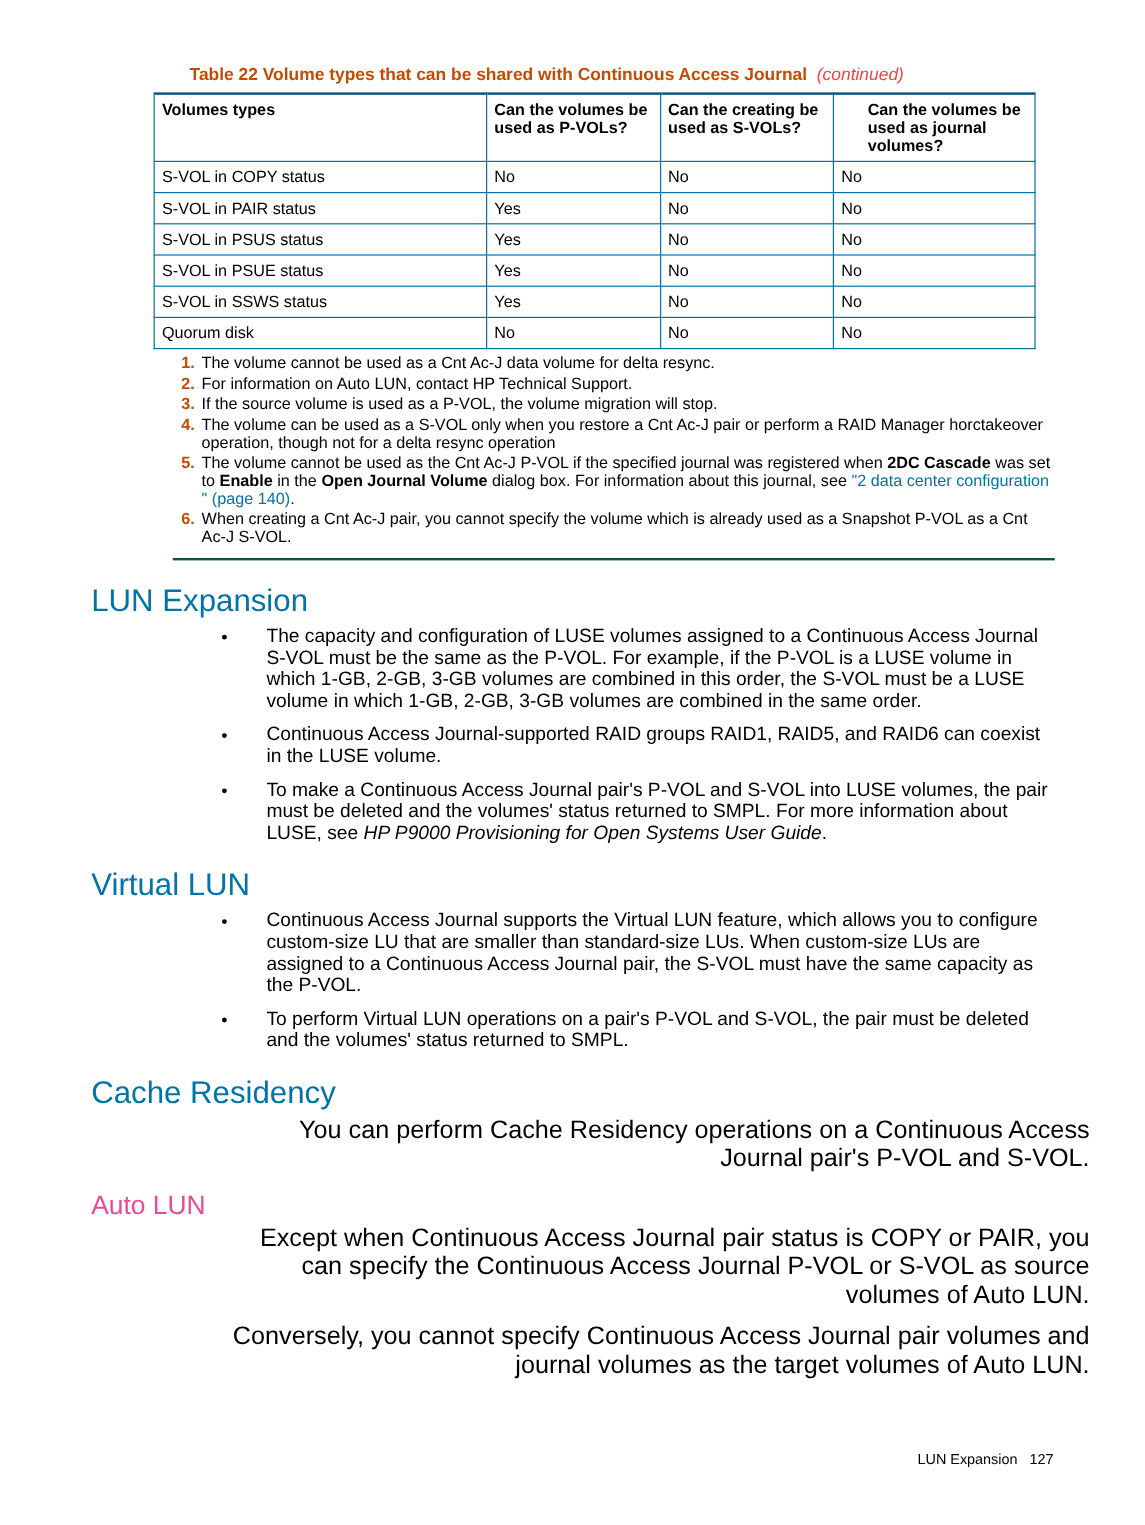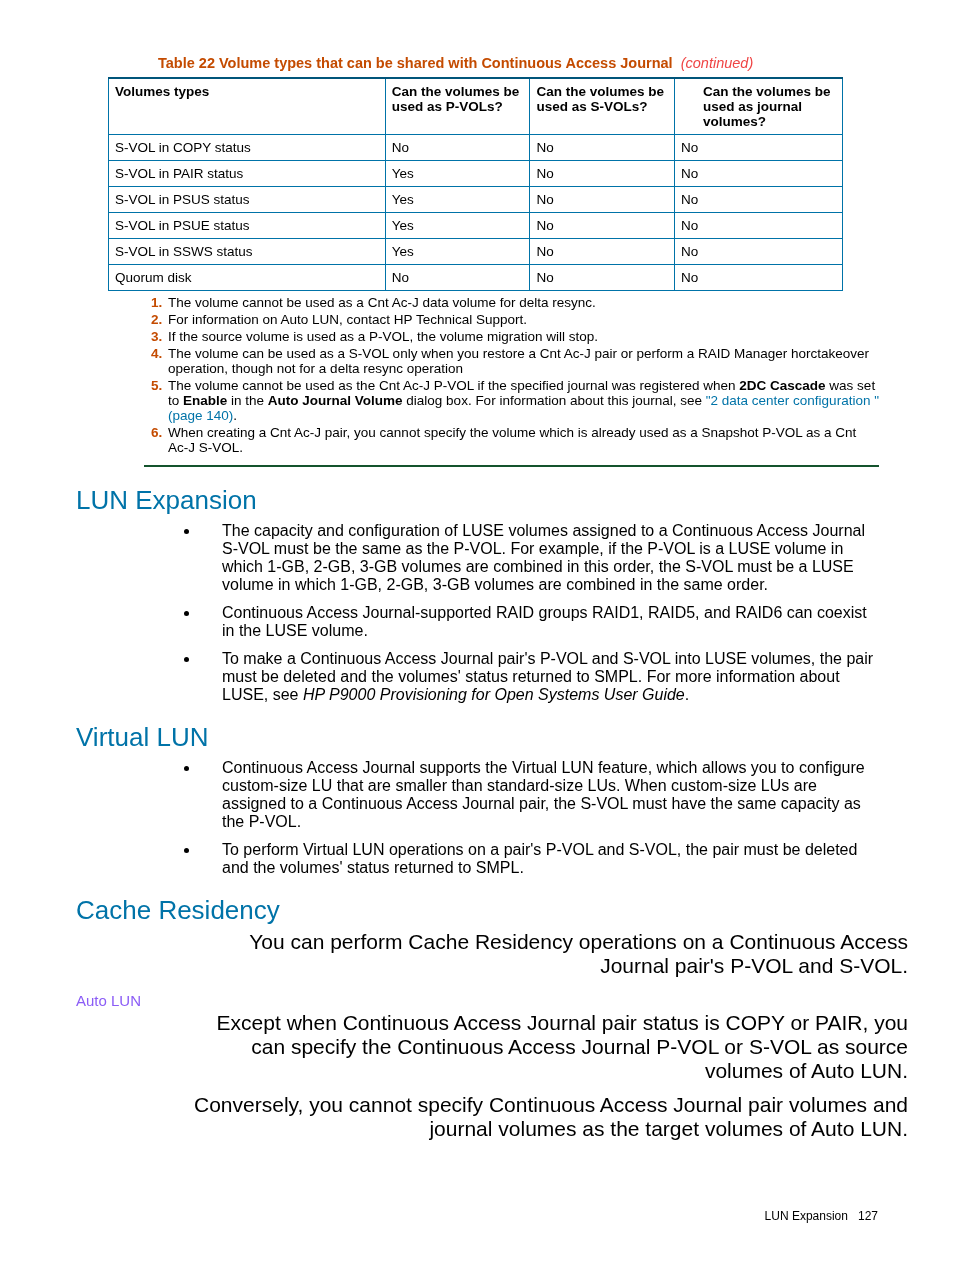--- a/index.html
+++ b/index.html
@@ -26,21 +26,21 @@
     letter-spacing: 0px;
   }
   .table-caption .cont {
     color: #ef4444;
     font-style: italic;
     font-weight: normal;
   }
   table.voltable {
     border-collapse: collapse;
     width: 735px;
-    margin-left: 32px;
+    margin-left: 52px;
     font-size: 13.5px;
   }
   table.voltable th, table.voltable td {
     border: 1px solid #0073a8;
     padding: 5px 6px 5px 6px;
     text-align: left;
     vertical-align: top;
     font-weight: normal;
   }
   table.voltable th {
@@ -80,23 +80,23 @@
   }
   h2.sec {
     color: #0073a8;
     font-weight: normal;
     font-size: 26px;
     margin: 18px 0 4px 0;
     font-family: "Arial Narrow", "Helvetica Narrow", Arial, sans-serif;
     font-stretch: condensed;
   }
   h3.sub {
-    color: #8b5cf6;
-    font-weight: normal;
-    font-size: 15px;
+    color: #ec4899;
+    font-weight: normal;
+    font-size: 22px;
     margin: 14px 0 2px 0;
     font-stretch: condensed;
   }
   ul.bullets {
     margin: 6px 0 0 106px;
     padding-left: 18px;
     font-size: 16px;
     width: 680px;
   }
   ul.bullets li {
@@ -126,21 +126,21 @@
   <div class="table-caption">
     <span>Table 22 Volume types that can be shared with Continuous Access Journal</span>
     &nbsp;<span class="cont">(continued)</span>
   </div>
 
   <table class="voltable">
     <thead>
       <tr>
         <th>Volumes types</th>
         <th>Can the volumes be used as P-VOLs?</th>
-        <th>Can the volumes be used as S-VOLs?</th>
+        <th>Can the creating be used as S-VOLs?</th>
         <th>Can the volumes be used as journal volumes?</th>
       </tr>
     </thead>
     <tbody>
       <tr>
         <td>S-VOL in COPY status</td>
         <td>No</td>
         <td>No</td>
         <td>No</td>
       </tr>
@@ -177,21 +177,21 @@
     </tbody>
   </table>
 
   <div class="footnotes">
     <ol>
       <li>The volume cannot be used as a Cnt Ac-J data volume for delta resync.</li>
       <li>For information on Auto LUN, contact HP Technical Support.</li>
       <li>If the source volume is used as a P-VOL, the volume migration will stop.</li>
       <li>The volume can be used as a S-VOL only when you restore a Cnt Ac-J pair or perform a RAID Manager horctakeover operation, though not for a delta resync operation</li>
       <li>
-        <span>The volume cannot be used as the Cnt Ac-J P-VOL if the specified journal was registered when </span><b>2DC Cascade</b><span> was set to </span><b>Enable</b><span> in the </span><b>Auto Journal Volume</b><span> dialog box. For information about this journal, see </span><span class="link">"2 data center configuration " (page 140)</span><span>.</span>
+        <span>The volume cannot be used as the Cnt Ac-J P-VOL if the specified journal was registered when </span><b>2DC Cascade</b><span> was set to </span><b>Enable</b><span> in the </span><b>Open Journal Volume</b><span> dialog box. For information about this journal, see </span><span class="link">"2 data center configuration " (page 140)</span><span>.</span>
       </li>
       <li>When creating a Cnt Ac-J pair, you cannot specify the volume which is already used as a Snapshot P-VOL as a Cnt Ac-J S-VOL.</li>
     </ol>
   </div>
 
 
   <h2 class="sec">LUN Expansion</h2>
   <ul class="bullets">
     <li>The capacity and configuration of LUSE volumes assigned to a Continuous Access Journal S-VOL must be the same as the P-VOL. For example, if the P-VOL is a LUSE volume in which 1-GB, 2-GB, 3-GB volumes are combined in this order, the S-VOL must be a LUSE volume in which 1-GB, 2-GB, 3-GB volumes are combined in the same order.</li>
     <li>Continuous Access Journal-supported RAID groups RAID1, RAID5, and RAID6 can coexist in the LUSE volume.</li>

